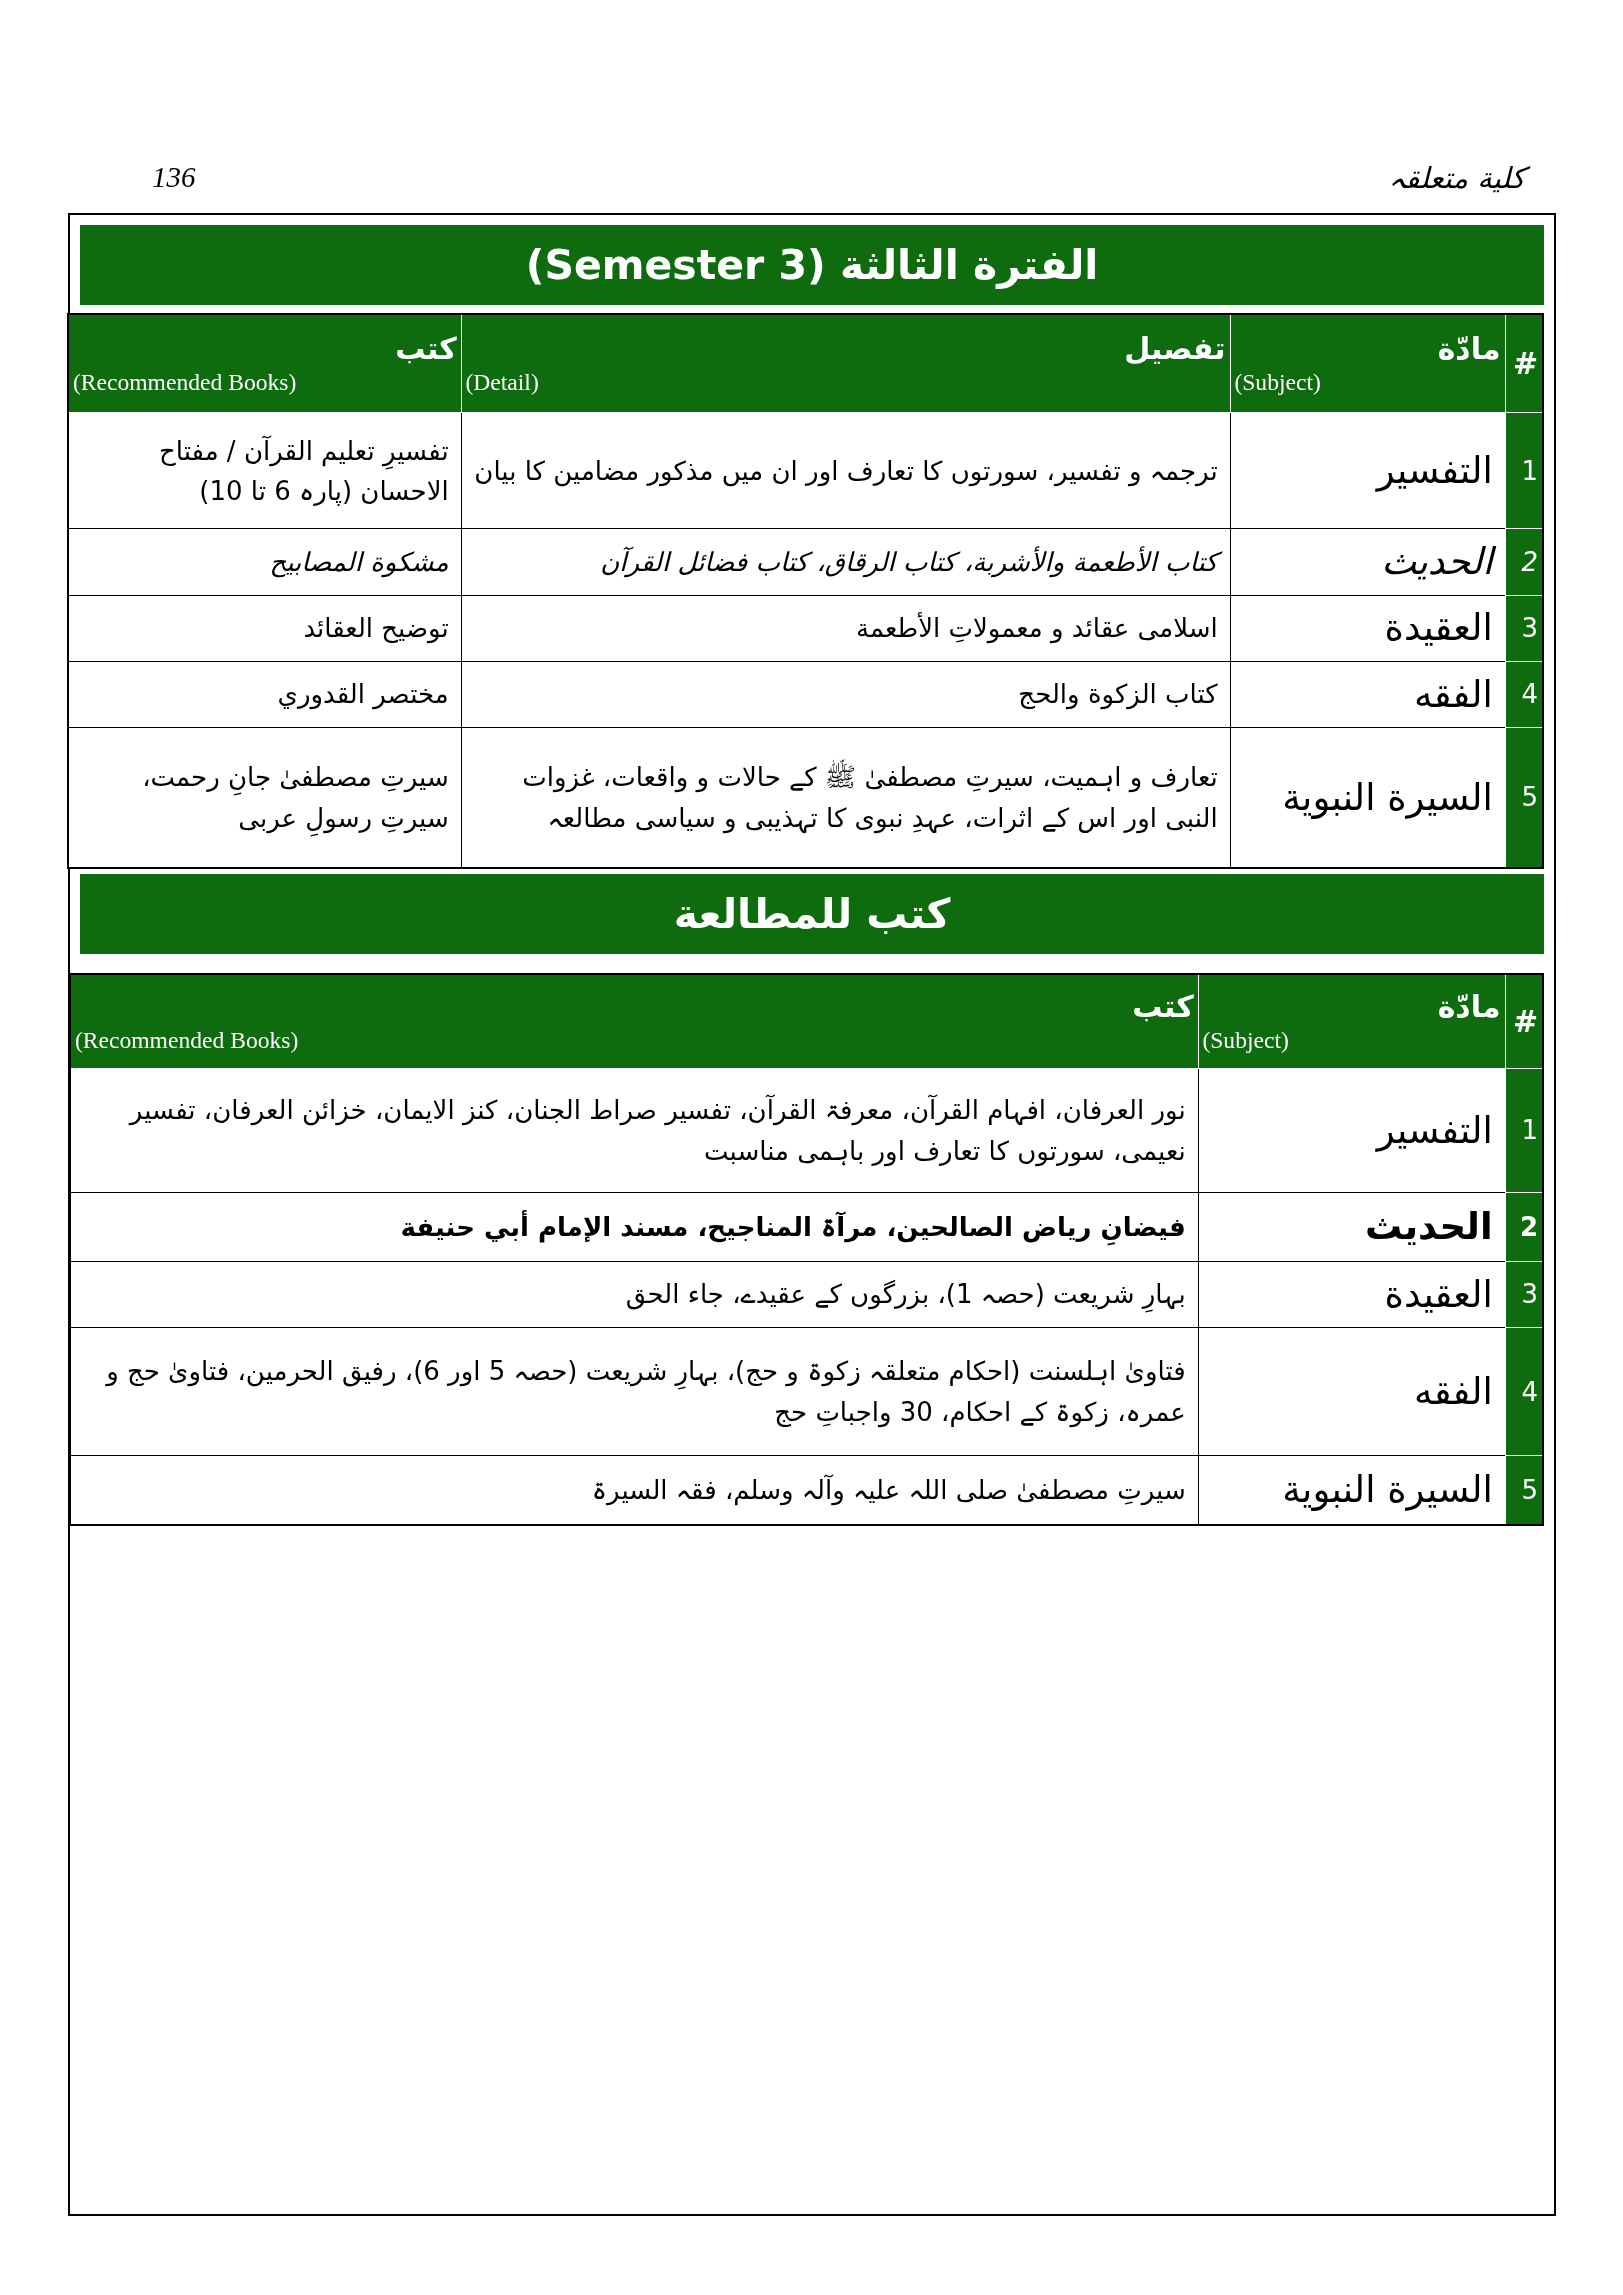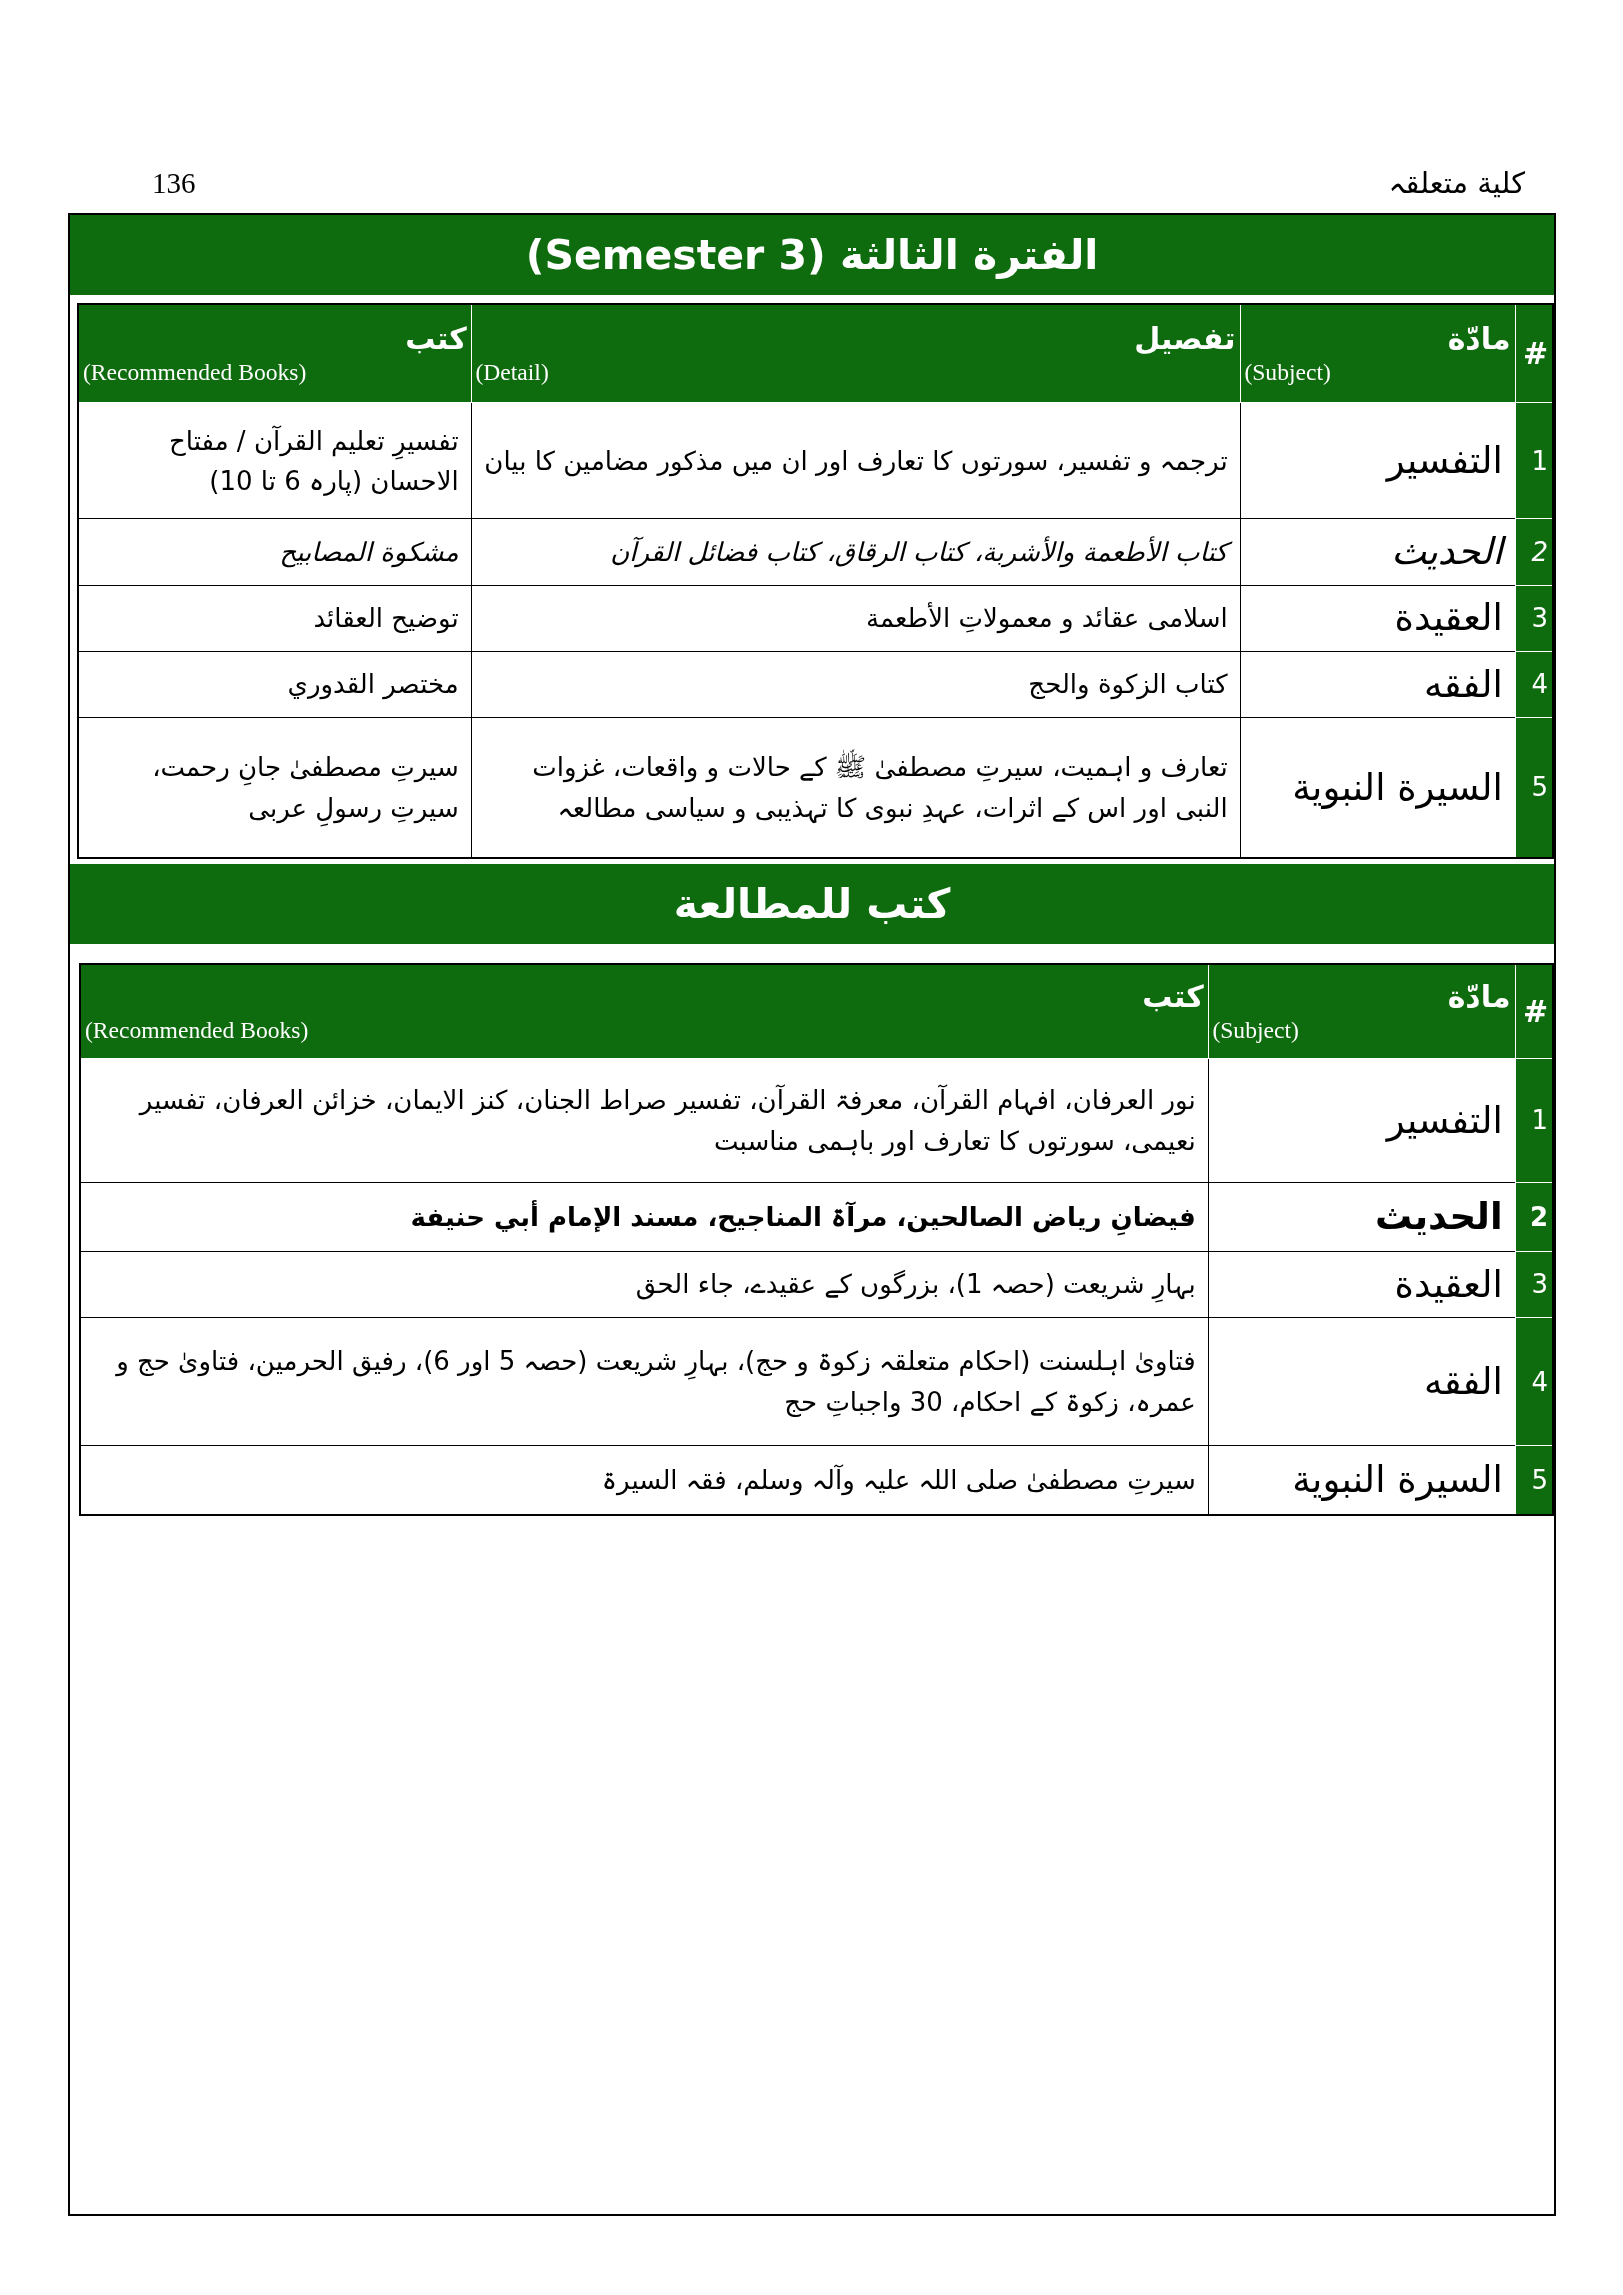--- a/index.html
+++ b/index.html
@@ -13,37 +13,37 @@
   }
   .page{ position:relative; width:1623px; height:2295px; overflow:hidden; }
 
   
   .pagehead{
     margin:161px 98px 0 152px;
     height:39px;
     display:flex;
     flex-direction:row-reverse;
     justify-content:space-between;
-    align-items:flex-end;
+    font-style:italic;
   }
   .pagenum{
     font-family:"Liberation Serif", serif;
     font-size:29px;
   }
   .faculty{
     font-size:29px;
   }
 
   
   .box{
     margin:13px 67px 0 67px;
     width:1488px;
     height:2003px;
     border:2px solid #000;
-    padding:0;
+    padding:10px;
     background:#fff;
   }
 
   .banner{
     width:100%;
     height:80px;
     background:var(--green);
     color:#fff;
     display:flex;
     align-items:center;

